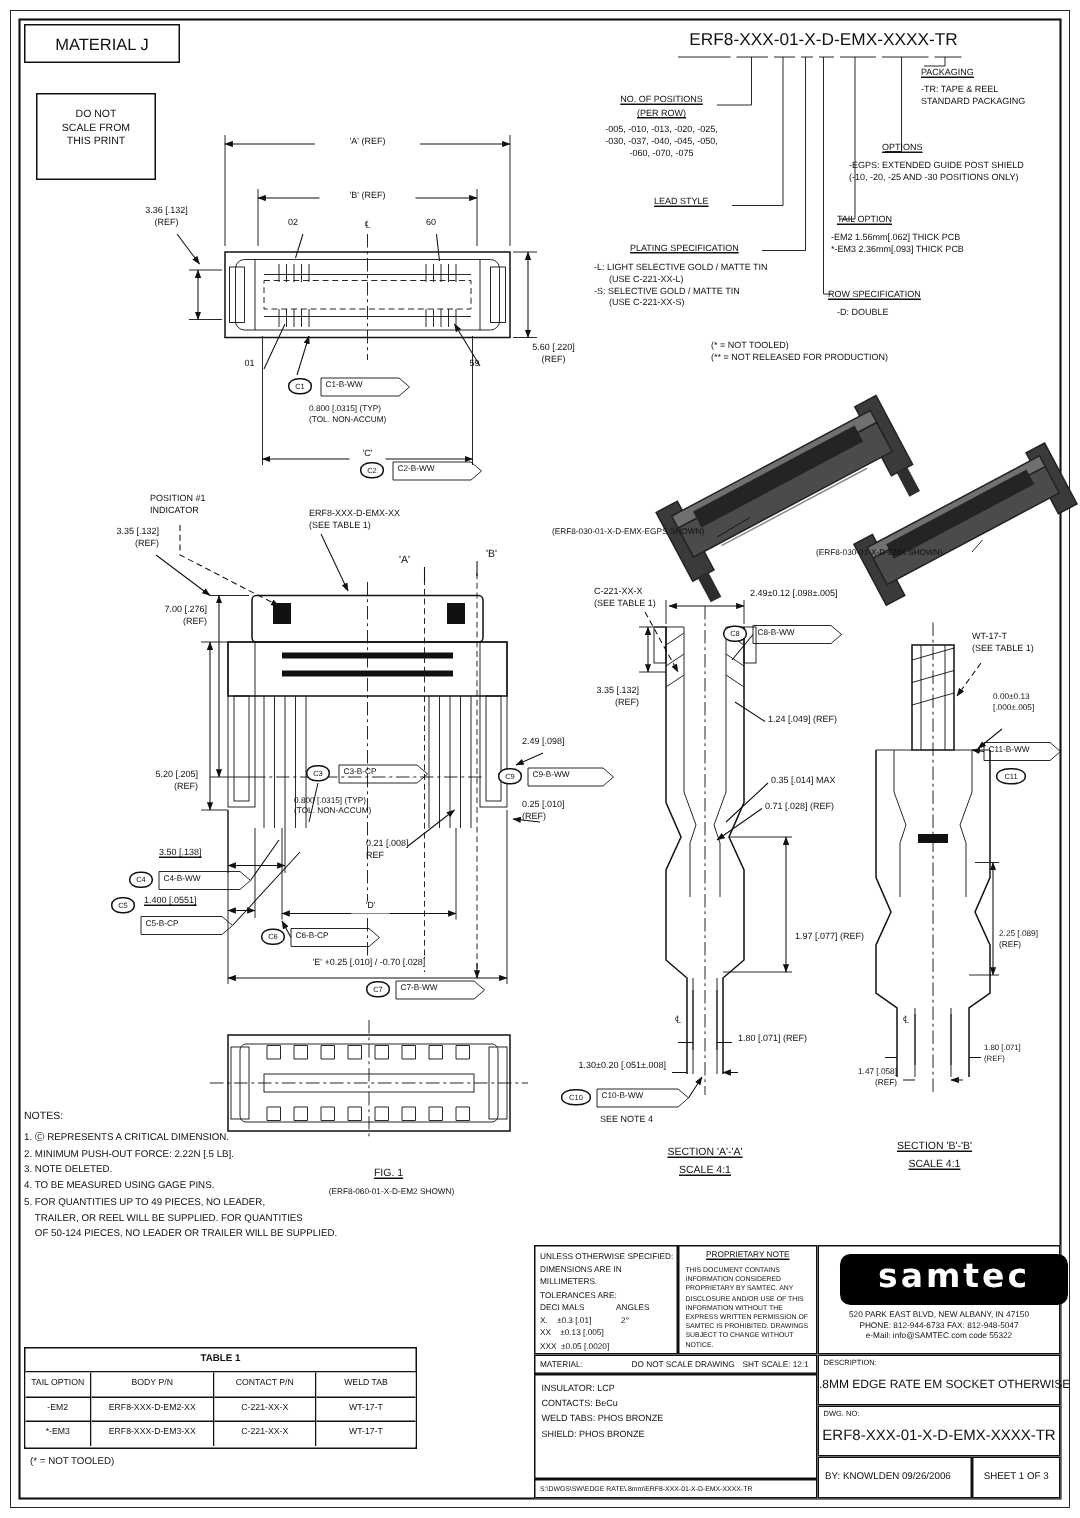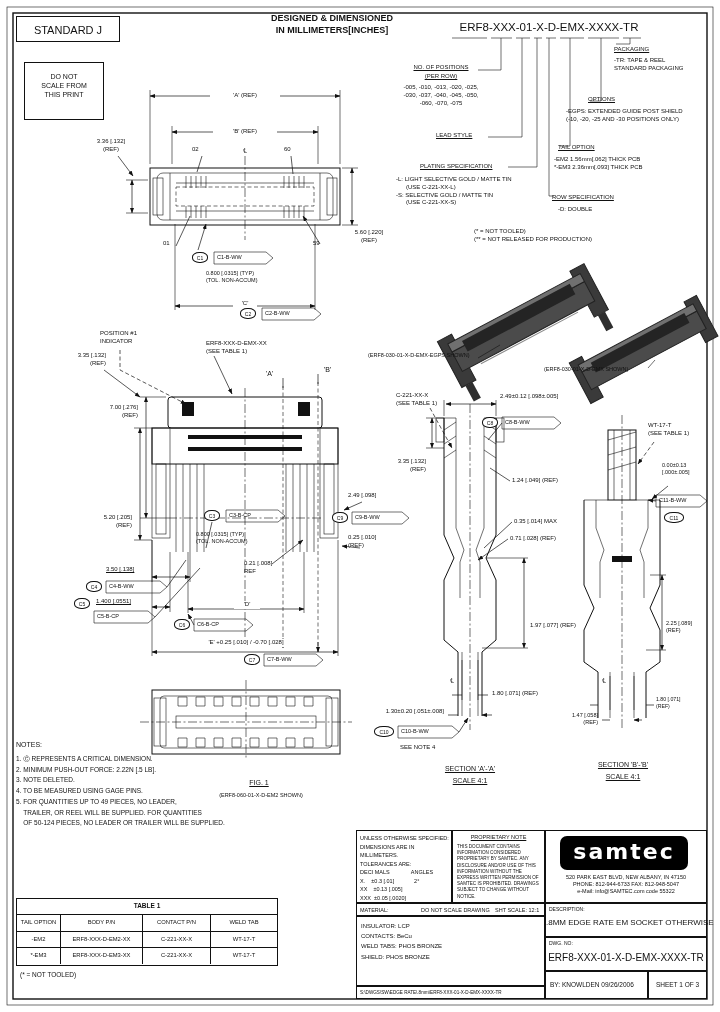--- a/index.html
+++ b/index.html
@@ -20,21 +20,21 @@
   .c{text-align:center}.r{text-align:right}.u{text-decoration:underline}.b{font-weight:bold}
   .bg{background:#fff;padding:0 2px}
   .s45{font-size:4.6px;line-height:1.35}.s5{font-size:5px}.s52{font-size:5.2px}.s55{font-size:5.5px}
   .s6{font-size:6px}.s65{font-size:6.5px;line-height:1.65}.s7{font-size:7px}.s8{font-size:8px}
   .s9{font-size:9px}.s10{font-size:10px}.s11{font-size:11px}
   .box{position:absolute;border:1.1px solid #111;background:#fff}
   .nob{background:transparent}
   .bub{position:absolute;width:16px;height:11px;border:1px solid #111;border-radius:45%;
        text-align:center;font-size:5px;line-height:10px;background:#fff}
   .bubw{width:20px}
-  .logo{position:absolute;left:560px;top:836px;width:128px;height:34px;background:#000;
+  .logo{position:absolute;left:560px;top:836px;width:152px;height:34px;background:#000;
         border-radius:7px;color:#fff;text-align:center;font-size:22px;font-weight:bold;
         line-height:32px;letter-spacing:2px;font-family:"DejaVu Sans",sans-serif}
   .cell{position:absolute;border-right:1px solid #111;border-bottom:1px solid #111;
         font-size:5.8px;text-align:center;padding-top:4px;background:#fff}
 </style>
 </head>
 <body>
 
 <div class="sheet">
 
@@ -195,29 +195,27 @@
     <rect class="tn" x="154" y="698" width="12" height="48"></rect>
     <rect class="tn" x="326" y="698" width="12" height="48"></rect>
     <path class="tn" d="M178,697h9v9h-9z M196,697h9v9h-9z M214,697h9v9h-9z M232,697h9v9h-9z M250,697h9v9h-9z M268,697h9v9h-9z M286,697h9v9h-9z M304,697h9v9h-9z"></path>
     <path class="tn" d="M178,738h9v9h-9z M196,738h9v9h-9z M214,738h9v9h-9z M232,738h9v9h-9z M250,738h9v9h-9z M268,738h9v9h-9z M286,738h9v9h-9z M304,738h9v9h-9z"></path>
     <rect class="tn" x="176" y="716" width="140" height="12"></rect>
     <path class="tn cl" d="M140,722H352 M246,680V758"></path>
   </g>
 </svg>
 
 <div class="box" style="left:16px;top:16px;width:104px;height:26px">
-  <div class="L s11 c" style="left:0;top:6px;width:102px">STANDARD J</div>
+  <div class="L s11 c" style="left:0;top:6px;width:102px">MATERIAL J</div>
 </div>
 <div class="box" style="left:24px;top:62px;width:80px;height:58px">
   <div class="L s7 c pre" style="left:0;top:9px;width:78px">DO NOT
 SCALE FROM
 THIS PRINT</div>
 </div>
-<div class="L s9 b c pre" style="left:242px;top:13px;width:180px">DESIGNED &amp; DIMENSIONED
-IN MILLIMETERS[INCHES]</div>
 
 <div class="L c" style="left:446px;top:20px;width:206px;font-size:11.5px">ERF8-XXX-01-X-D-EMX-XXXX-TR</div>
 <div class="L s6 c u" style="left:402px;top:64px;width:78px">NO. OF POSITIONS</div>
 <div class="L s6 c u" style="left:402px;top:73px;width:78px">(PER ROW)</div>
 <div class="L s6 c pre" style="left:394px;top:84px;width:94px">-005, -010, -013, -020, -025,
 -030, -037, -040, -045, -050,
 -060, -070, -075</div>
 <div class="L s6 u" style="left:436px;top:132px">LEAD STYLE</div>
 <div class="L s6 u" style="left:420px;top:163px">PLATING SPECIFICATION</div>
 <div class="L s6 prw" style="left:396px;top:176px;width:140px">-L: LIGHT SELECTIVE GOLD / MATTE TIN

